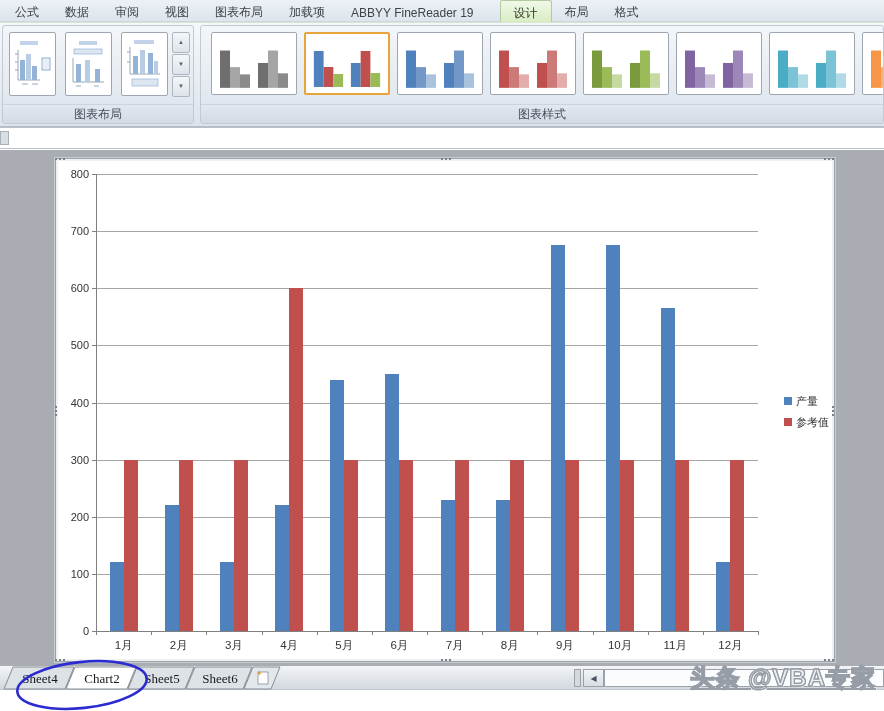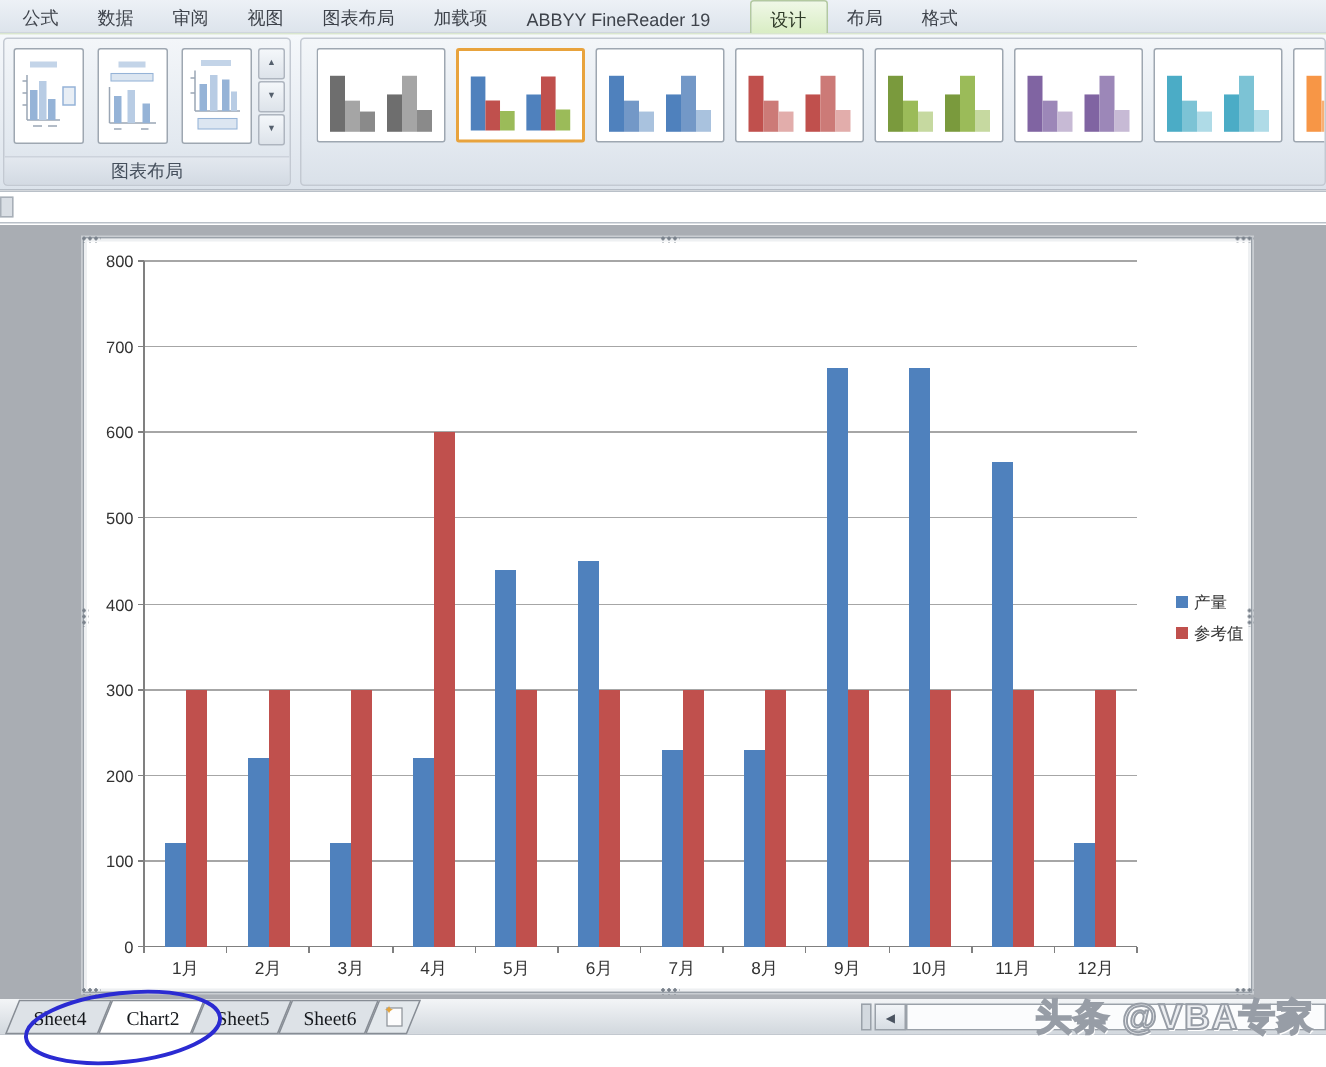--- a/index.html
+++ b/index.html
@@ -62,21 +62,21 @@
     border:1px solid #9aa1a9; }
   .hleft { position:absolute; left:583px; top:3px; width:21px; height:18px;
     background:linear-gradient(#f2f5f8,#d7dde3); border:1px solid #9aa1a9; text-align:center;
     font-size:8px; line-height:17px; color:#4a5360; }
   .htrack { position:absolute; left:604px; top:3px; width:280px; height:18px; background:#fbfcfd;
     border:1px solid #9aa1a9; }
   .bottomstrip { position:absolute; left:0; top:690px; width:884px; height:21px; background:#fff; }
 
   .watermark { position:absolute; right:8px; top:662px; z-index:40; font-size:24px; font-weight:bold;
     letter-spacing:1px; color:#edeff2; -webkit-text-stroke:1.3px #979da6;
-    text-shadow:1px 1px 0 #ffffff; white-space:nowrap; }
+    text-shadow:1px 1px 0 #ffffff; white-space:nowrap;text-decoration:underline; }
   .ink-svg { position:absolute; left:8px; top:654px; z-index:50; overflow:visible; }
 </style>
 </head>
 <body>
 
 <div id="app">
 
   <div class="tabbar">
       <div class="rtab">公式</div>
       <div class="rtab">数据</div>
@@ -207,20 +207,21 @@
             </svg></div>
           <div class="style-thumb"><svg viewBox="0 0 80 54" width="100%" height="100%" preserveAspectRatio="none">
               <rect x="6" y="14" width="10" height="36" fill="#F79646"></rect>
               <rect x="16" y="30" width="10" height="20" fill="#F9B075"></rect>
               <rect x="26" y="37" width="10" height="13" fill="#FBCCA4"></rect>
               <rect x="44" y="26" width="10" height="24" fill="#F79646"></rect>
               <rect x="54" y="14" width="10" height="36" fill="#F9B075"></rect>
               <rect x="64" y="36" width="10" height="14" fill="#FBCCA4"></rect>
             </svg></div>
         </div>
+      <div class="group-label">图表样式</div>
     </div>
   </div>
 
   <div class="formulabar">
     <div class="fx-stub"></div>
   </div>
 
   <div class="canvas">
     <div class="chart-frame">
       <svg class="chart-svg" width="776" height="500" viewBox="0 0 776 500">

